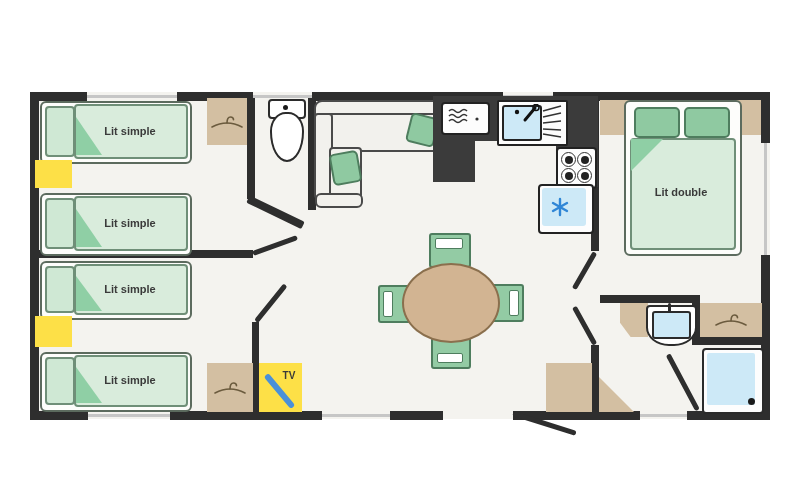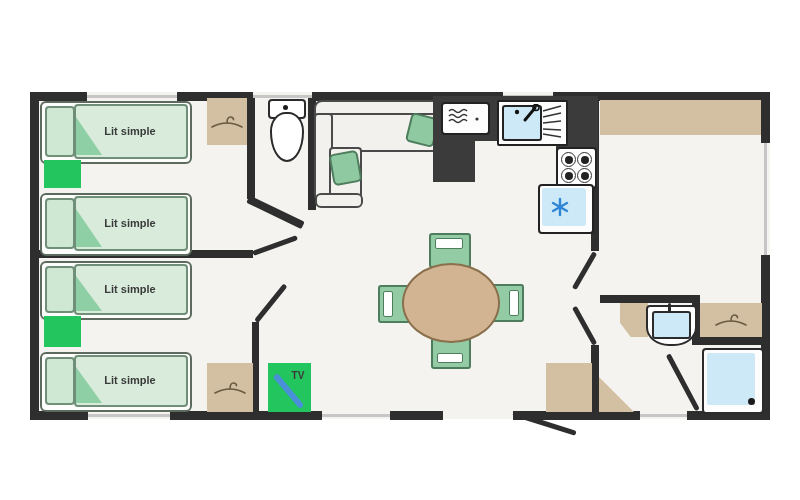--- a/index.html
+++ b/index.html
@@ -5,21 +5,21 @@
   html,body{margin:0;padding:0;background:#ffffff;}
   #stage{position:relative;width:800px;height:500px;background:#ffffff;overflow:hidden;
          font-family:"Liberation Sans",sans-serif;}
   .abs{position:absolute;}
   .floor{background:#f4f3ef;}
   .wall{background:#2e2e2e;}
   .winline{background:#c6c6c6;}
   .leaf{height:5px;background:#2e2e2e;border-radius:3px;transform-origin:0 50%;}
   .wallrot{height:8px;background:#2e2e2e;border-radius:2px;transform-origin:0 50%;}
   .tan{background:#d3bfa2;}
-  .tandark{background:#22c55e;margin-left:9px;}
+  .tandark{background:#fde047;}
   .bed{background:#fdfdfb;border:2px solid #5c6b5e;border-radius:6px;}
   .pillow{background:#cfe8d4;border:2px solid #6f8f78;border-radius:4px;}
   .duvet{background:#d9ecdc;border:2px solid #6f8f78;border-radius:4px;}
   .fold{background:#8fcfa5;}
   .gpillow{background:#8fc9a1;border:2px solid #4e7d5e;border-radius:5px;}
   .sofa{background:#f2f1ed;border:2px solid #4a4a4a;border-radius:4px;}
   .counter{background:#3b3b3b;}
   .appl{background:#fdfdfd;border:2px solid #222;border-radius:4px;}
   .blue{background:#cde9f7;}
   .label{font-weight:700;font-size:11px;color:#3a3a3a;display:flex;align-items:center;justify-content:center;}
@@ -195,20 +195,27 @@
   </div>
   <div class="abs chair" style="left:378px;top:285px;width:30px;height:34px;">
     <div class="slat" style="left:3px;top:4px;width:8px;height:24px;"></div>
   </div>
   <div class="abs chair" style="left:490px;top:284px;width:30px;height:34px;">
     <div class="slat" style="left:17px;top:4px;width:8px;height:24px;"></div>
   </div>
   <div class="abs tableround" style="left:402px;top:263px;width:94px;height:76px;"></div>
 
   <div class="abs tan" style="left:600px;top:100px;width:161px;height:35px;"></div>
+  <div class="abs bed" style="left:624px;top:100px;width:114px;height:152px;">
+    <div class="abs gpillow" style="left:8px;top:5px;width:42px;height:27px;"></div>
+    <div class="abs gpillow" style="left:58px;top:5px;width:42px;height:27px;"></div>
+    <div class="abs duvet" style="left:4px;top:36px;width:102px;height:108px;"></div>
+    <div class="abs fold" style="left:5px;top:37px;width:32px;height:32px;clip-path:polygon(0 0,100% 0,0 100%);"></div>
+    <div class="abs label" style="left:4px;top:36px;width:102px;height:108px;">Lit double</div>
+  </div>
 
   <div class="abs tan" style="left:620px;top:303px;width:28px;height:34px;clip-path:polygon(0 0,100% 0,100% 100%,38% 100%,0 58%);"></div>
   <div class="abs" style="left:646px;top:305px;width:47px;height:37px;background:#fff;border:2px solid #2b2b2b;border-radius:4px 4px 45% 45%;">
     <div class="abs blue" style="left:4px;top:4px;width:35px;height:24px;border:2px solid #2b2b2b;border-radius:3px;"></div>
     <div class="abs" style="left:20px;top:-4px;width:3px;height:10px;background:#2b2b2b;border-radius:2px;"></div>
   </div>
   <div class="abs tan" style="left:700px;top:303px;width:62px;height:34px;">
     <svg width="36" height="18" style="position:absolute;left:13px;top:8px;" viewBox="0 0 36 18">
       <path d="M3 14 Q18 6 33 14" fill="none" stroke="#6b5b3e" stroke-width="1.6" stroke-linecap="round"></path>
       <path d="M18 10 q0 -6 3.5 -6 q3 0 3 2.8" fill="none" stroke="#6b5b3e" stroke-width="1.6" stroke-linecap="round"></path>

